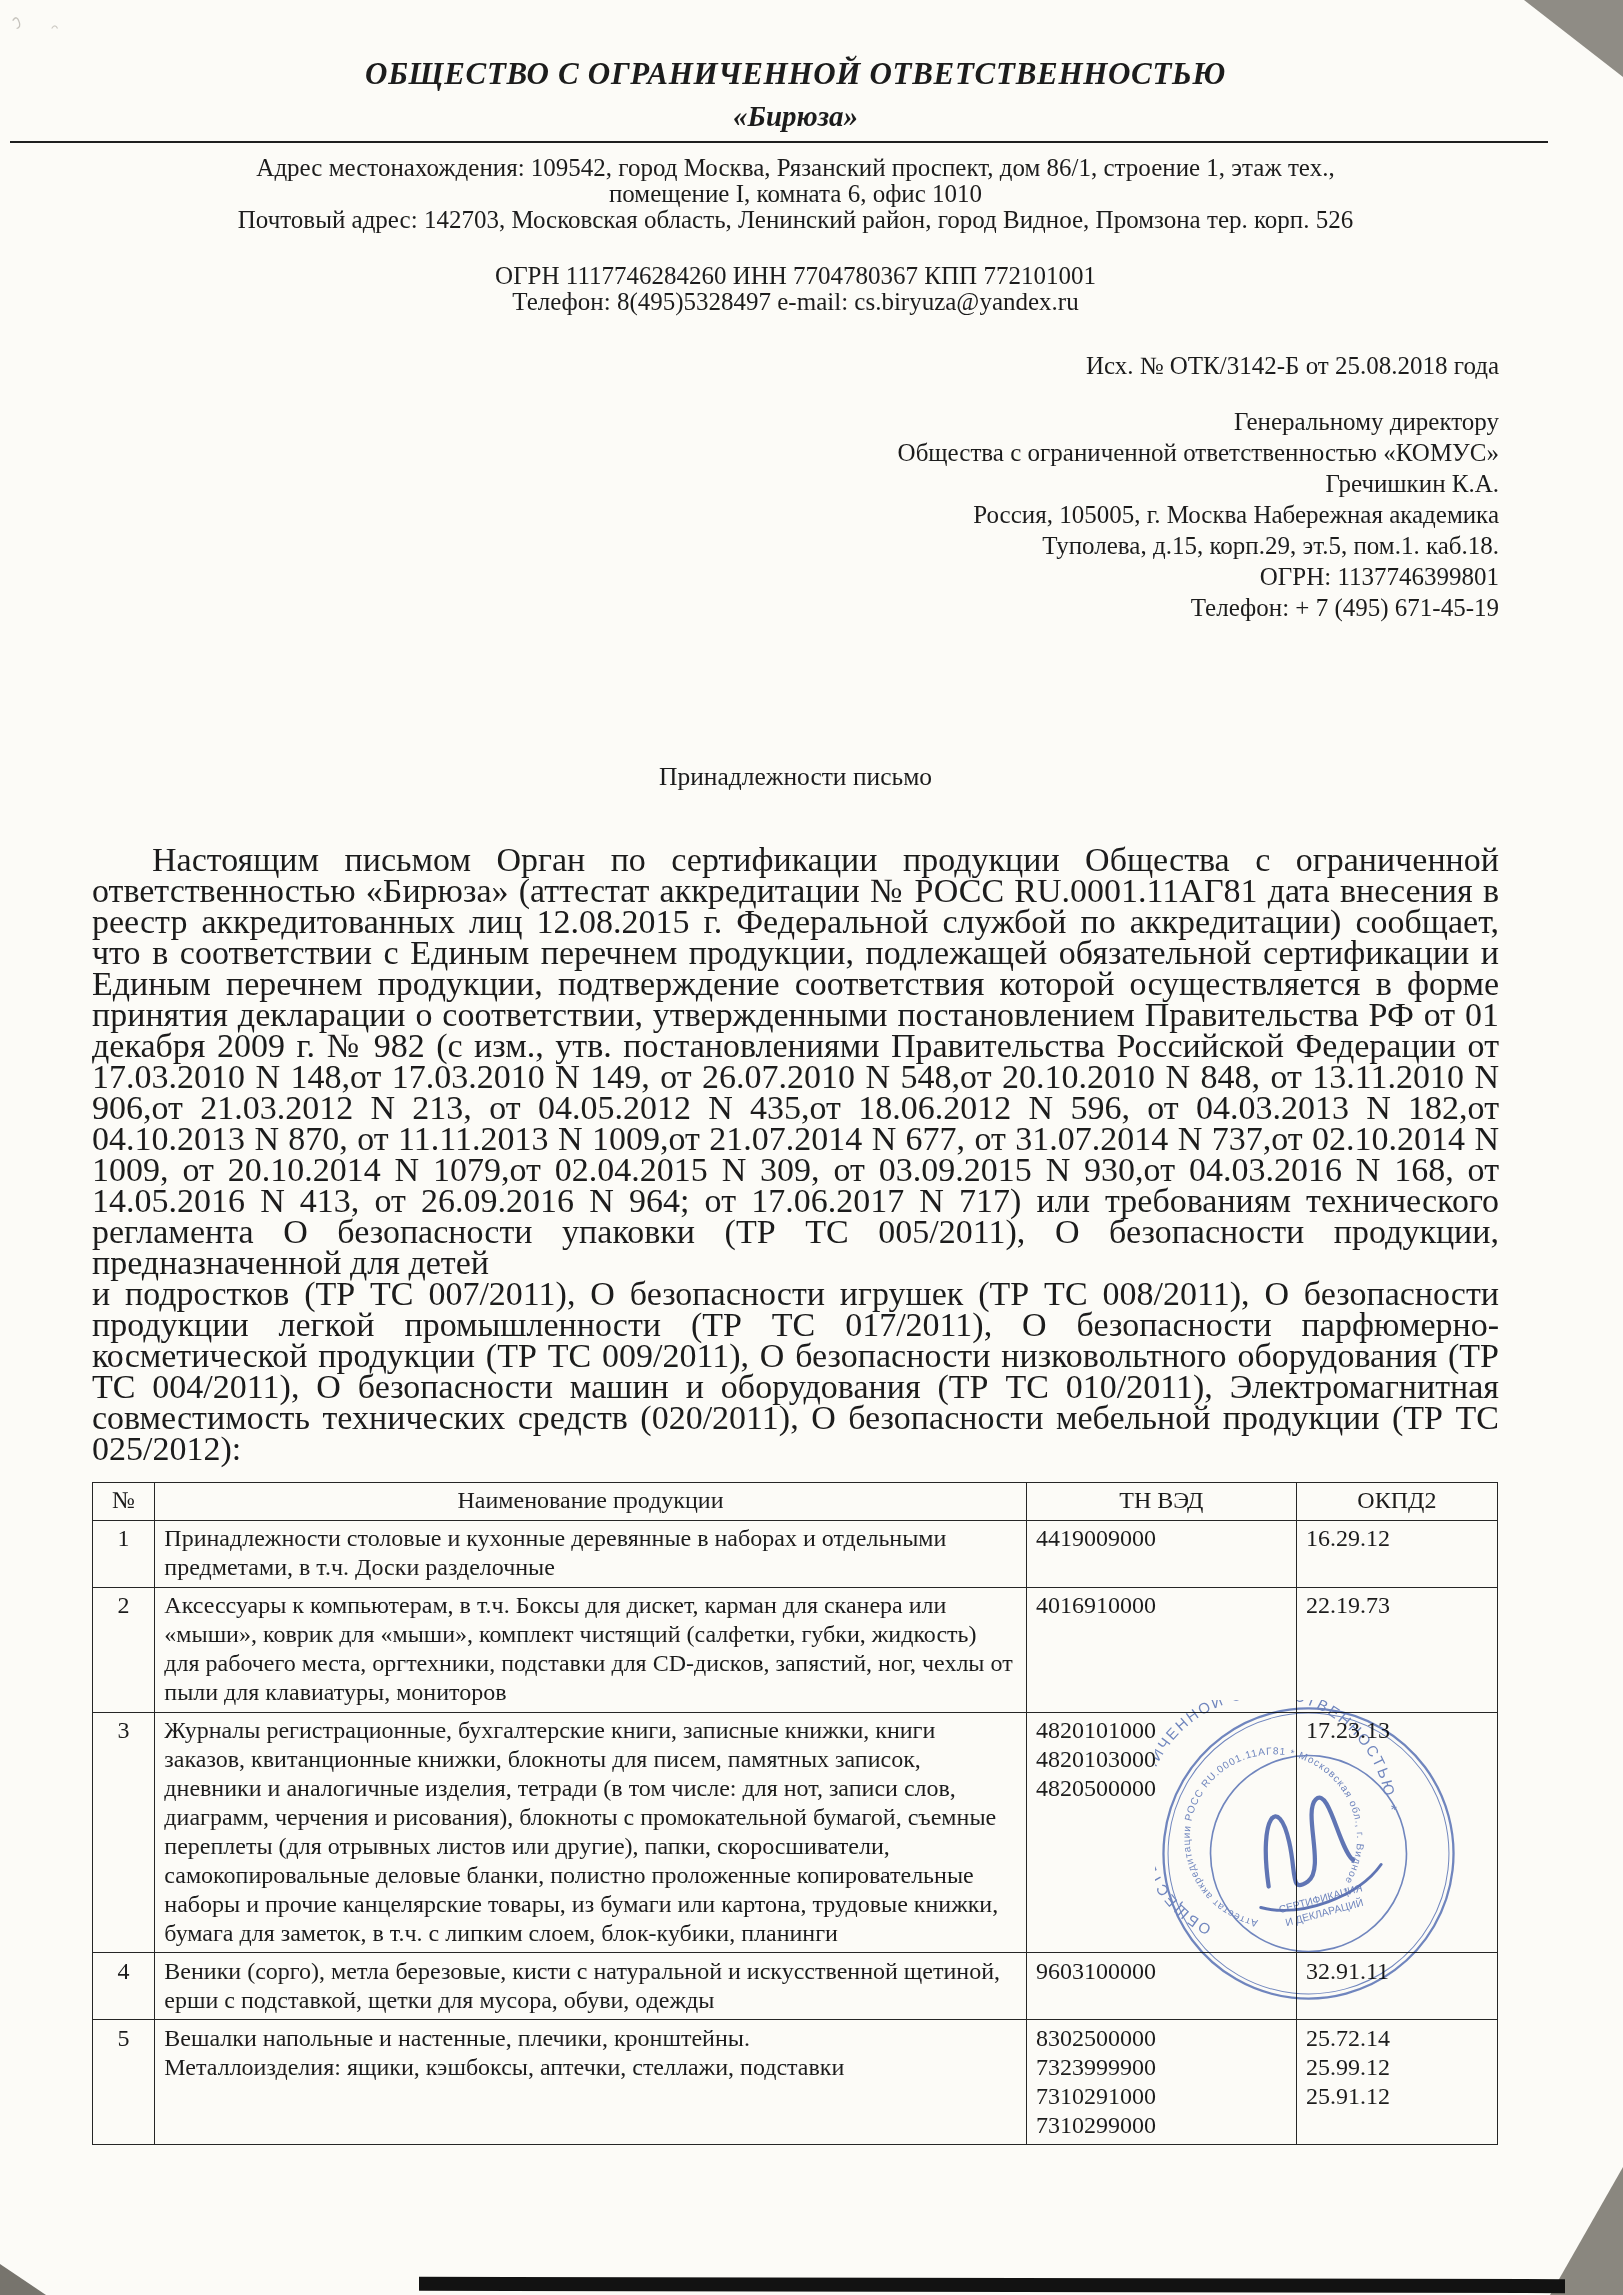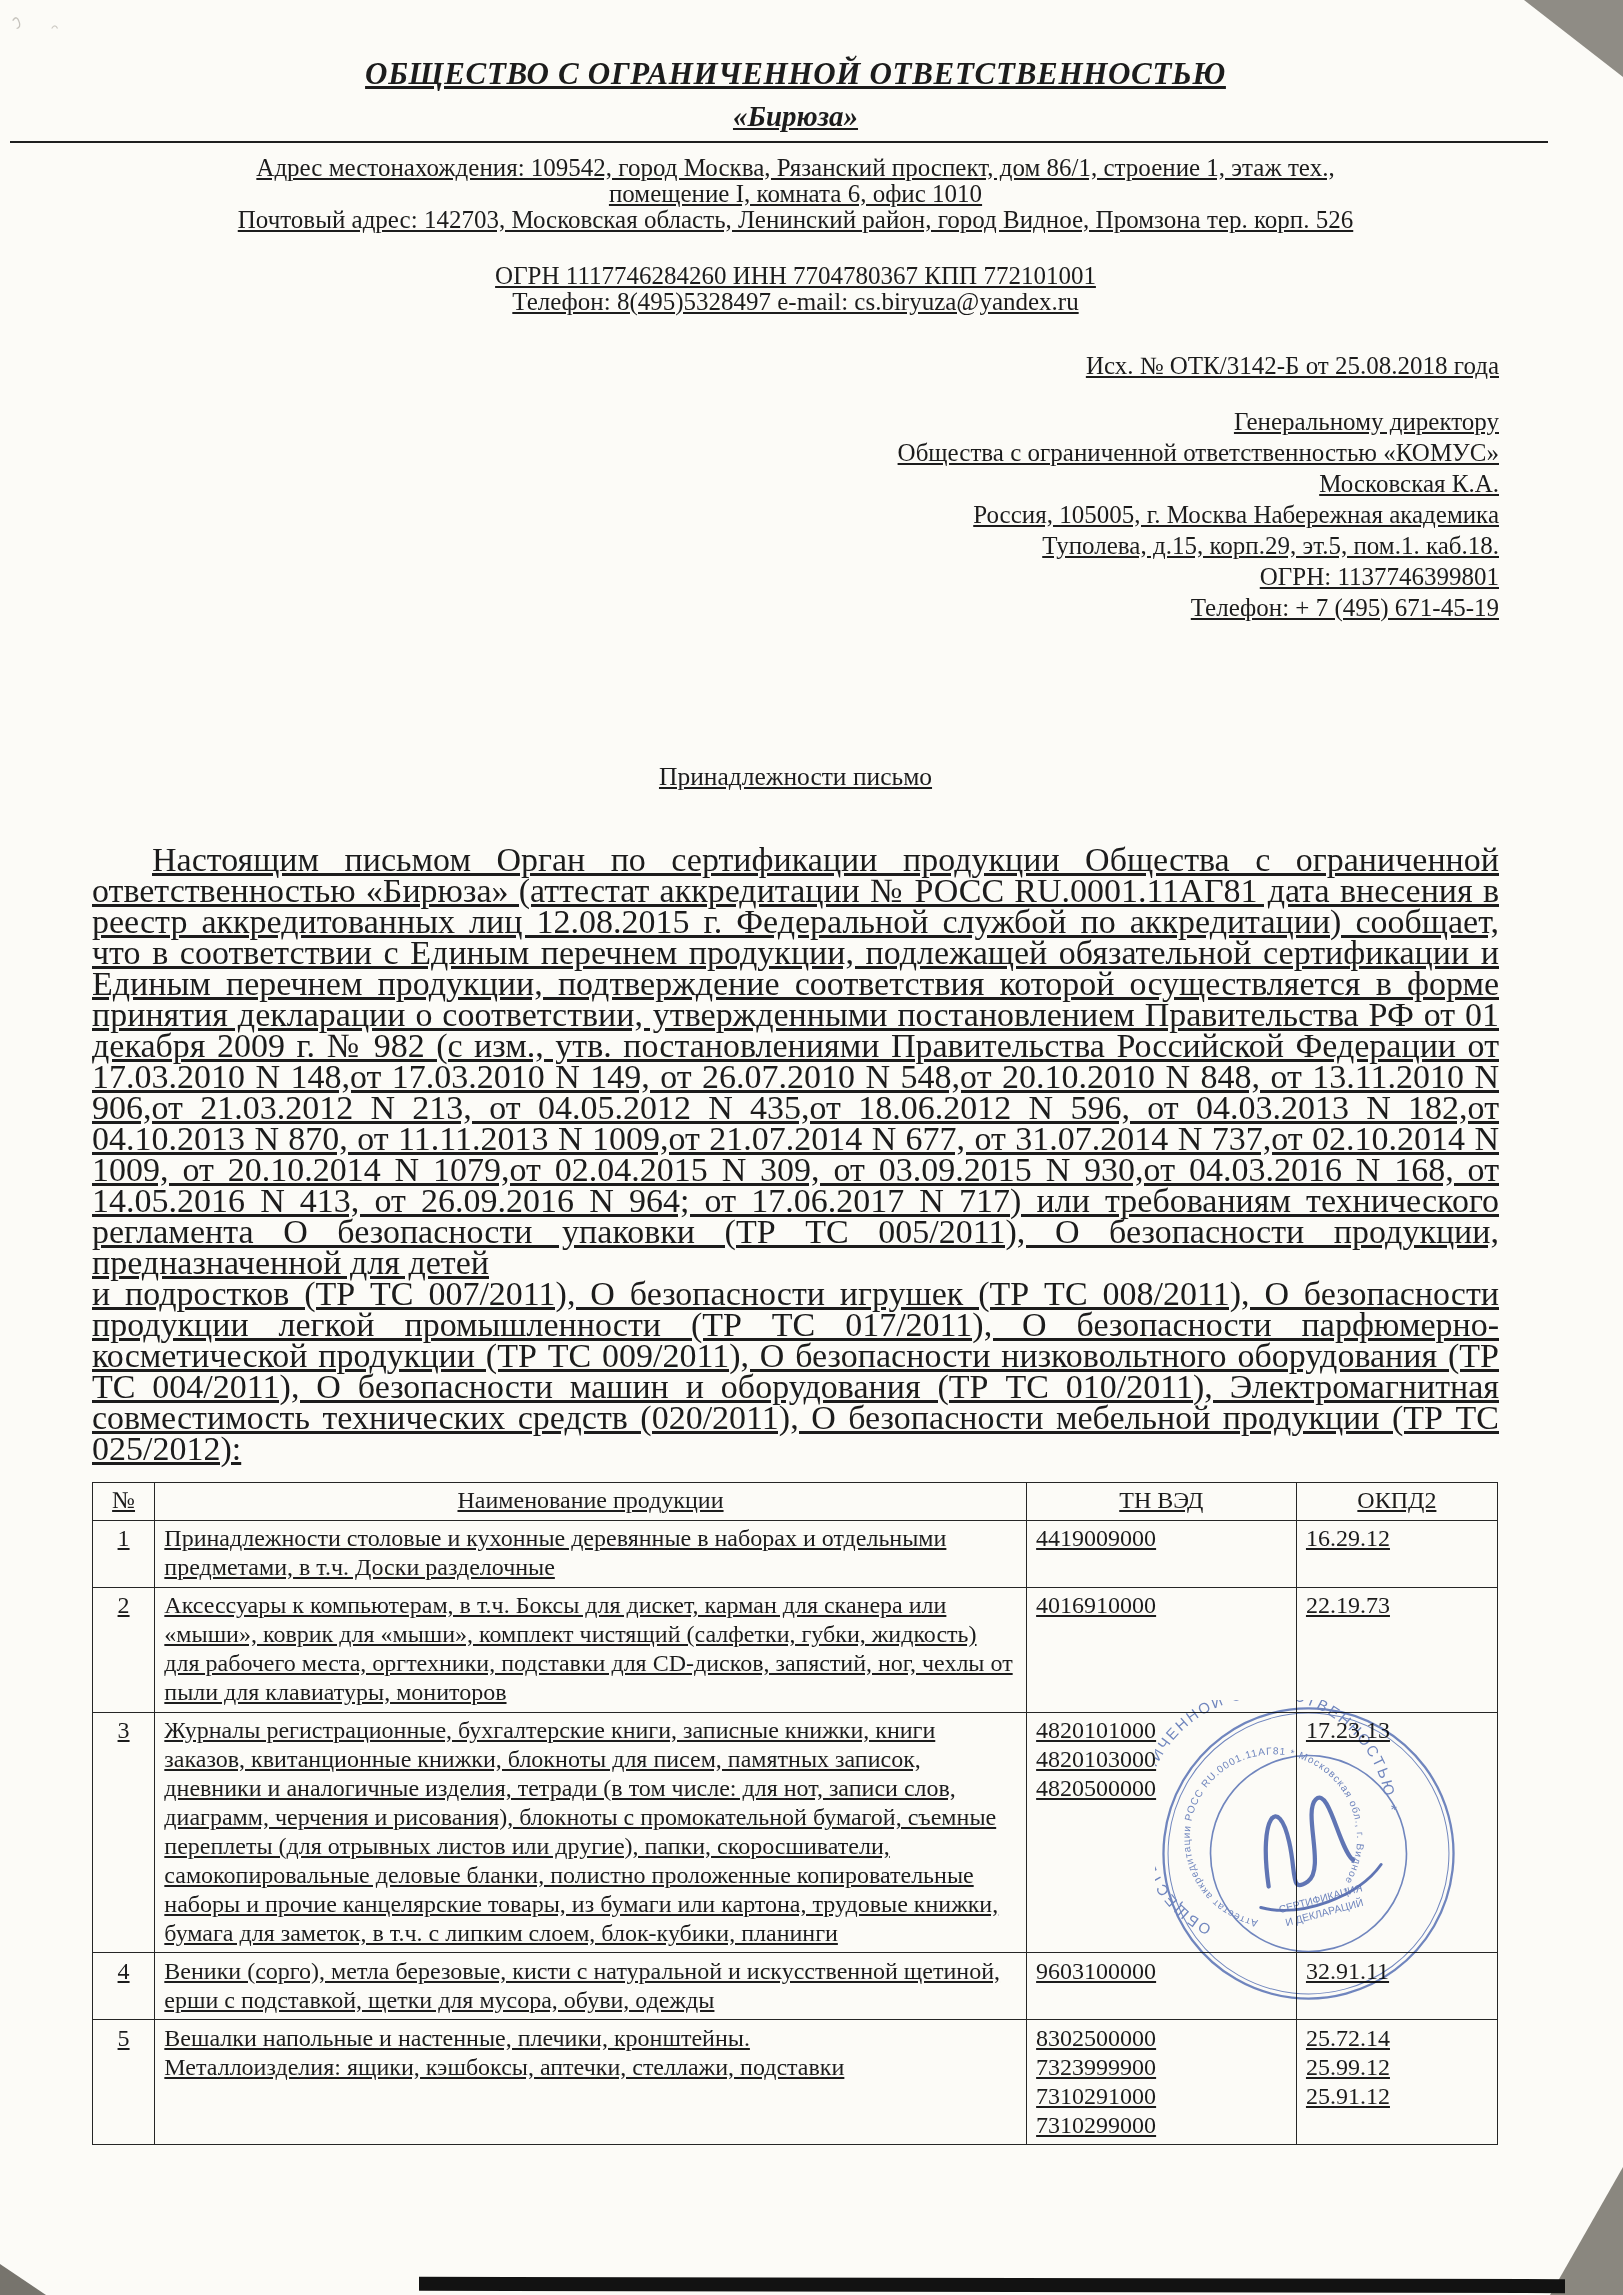--- a/index.html
+++ b/index.html
@@ -4,21 +4,21 @@
 <style>
   html,body{margin:0;padding:0;background:#d8d6d0;}
   .page{
     position:relative;
     width:1623px;height:2295px;
     background:#fcfbf7;
     font-family:"Liberation Serif","DejaVu Serif",serif;
     color:#1c1c1c;
     overflow:hidden;
   }
-  .content{padding:0 124px 0 92px;text-decoration:underline;}
+  .content{padding:0 124px 0 92px;}
 
   
   .letterhead{text-align:center;padding-top:56px;}
   .org1{font-size:31px;font-weight:bold;font-style:italic;letter-spacing:0.7px;}
   .org2{font-size:29px;font-weight:bold;font-style:italic;margin-top:7.9px;}
   .head-rule{border:none;border-top:2.6px solid #1f1f1f;margin:7.9px -49px 11.8px -82px;}
   .lh-line{font-size:25px;line-height:26px;white-space:pre-line;}
   .lh-gap{margin-top:30px;}
 
   
@@ -90,21 +90,21 @@
       <div class="lh-line">Почтовый адрес: 142703, Московская область, Ленинский район, город Видное, Промзона тер. корп. 526</div>
       <div class="lh-line lh-gap">ОГРН 1117746284260 ИНН 7704780367 КПП 772101001</div>
       <div class="lh-line">Телефон: 8(495)5328497 e-mail: cs.biryuza@yandex.ru</div>
     </div>
 
     <div class="ref-line">Исх. № ОТК/3142-Б от 25.08.2018 года</div>
 
     <div class="recipient">
       <div>Генеральному директору</div>
       <div>Общества с ограниченной ответственностью «КОМУС»</div>
-      <div>Московская К.А.</div>
+      <div>Гречишкин К.А.</div>
       <div>Россия, 105005, г. Москва Набережная академика</div>
       <div>Туполева, д.15, корп.29, эт.5, пом.1. каб.18.</div>
       <div>ОГРН: 1137746399801</div>
       <div>Телефон: + 7 (495) 671-45-19</div>
     </div>
 
     <div class="doc-title">Принадлежности письмо</div>
 
     <div class="body-par first">Настоящим письмом Орган по сертификации продукции Общества с ограниченной ответственностью «Бирюза» (аттестат аккредитации № РОСС RU.0001.11АГ81 дата внесения в реестр аккредитованных лиц  12.08.2015 г. Федеральной службой по аккредитации) сообщает, что в соответствии с Единым перечнем продукции, подлежащей обязательной сертификации и Единым перечнем продукции, подтверждение соответствия которой осуществляется в форме принятия декларации о соответствии, утвержденными постановлением Правительства РФ от 01 декабря 2009 г. № 982 (с изм., утв. постановлениями Правительства Российской Федерации от 17.03.2010 N 148,от 17.03.2010 N 149, от 26.07.2010 N 548,от 20.10.2010 N 848, от 13.11.2010 N 906,от 21.03.2012 N 213, от 04.05.2012 N 435,от 18.06.2012 N 596, от 04.03.2013 N 182,от 04.10.2013 N 870, от 11.11.2013 N 1009,от 21.07.2014 N 677, от 31.07.2014 N 737,от 02.10.2014 N 1009, от 20.10.2014 N 1079,от 02.04.2015 N 309, от 03.09.2015 N 930,от 04.03.2016 N 168, от 14.05.2016 N 413, от 26.09.2016 N 964; от 17.06.2017 N 717) или требованиям технического регламента О безопасности упаковки (ТР ТС 005/2011), О безопасности продукции, предназначенной для детей</div>
     <div class="body-par cont">и подростков (ТР ТС 007/2011), О безопасности игрушек (ТР ТС 008/2011), О безопасности продукции легкой промышленности (ТР ТС 017/2011), О безопасности парфюмерно-косметической продукции (ТР ТС 009/2011), О безопасности низковольтного оборудования (ТР ТС 004/2011), О безопасности машин и оборудования (ТР ТС 010/2011), Электромагнитная совместимость технических средств (020/2011), О безопасности мебельной продукции (ТР ТС 025/2012):</div>

